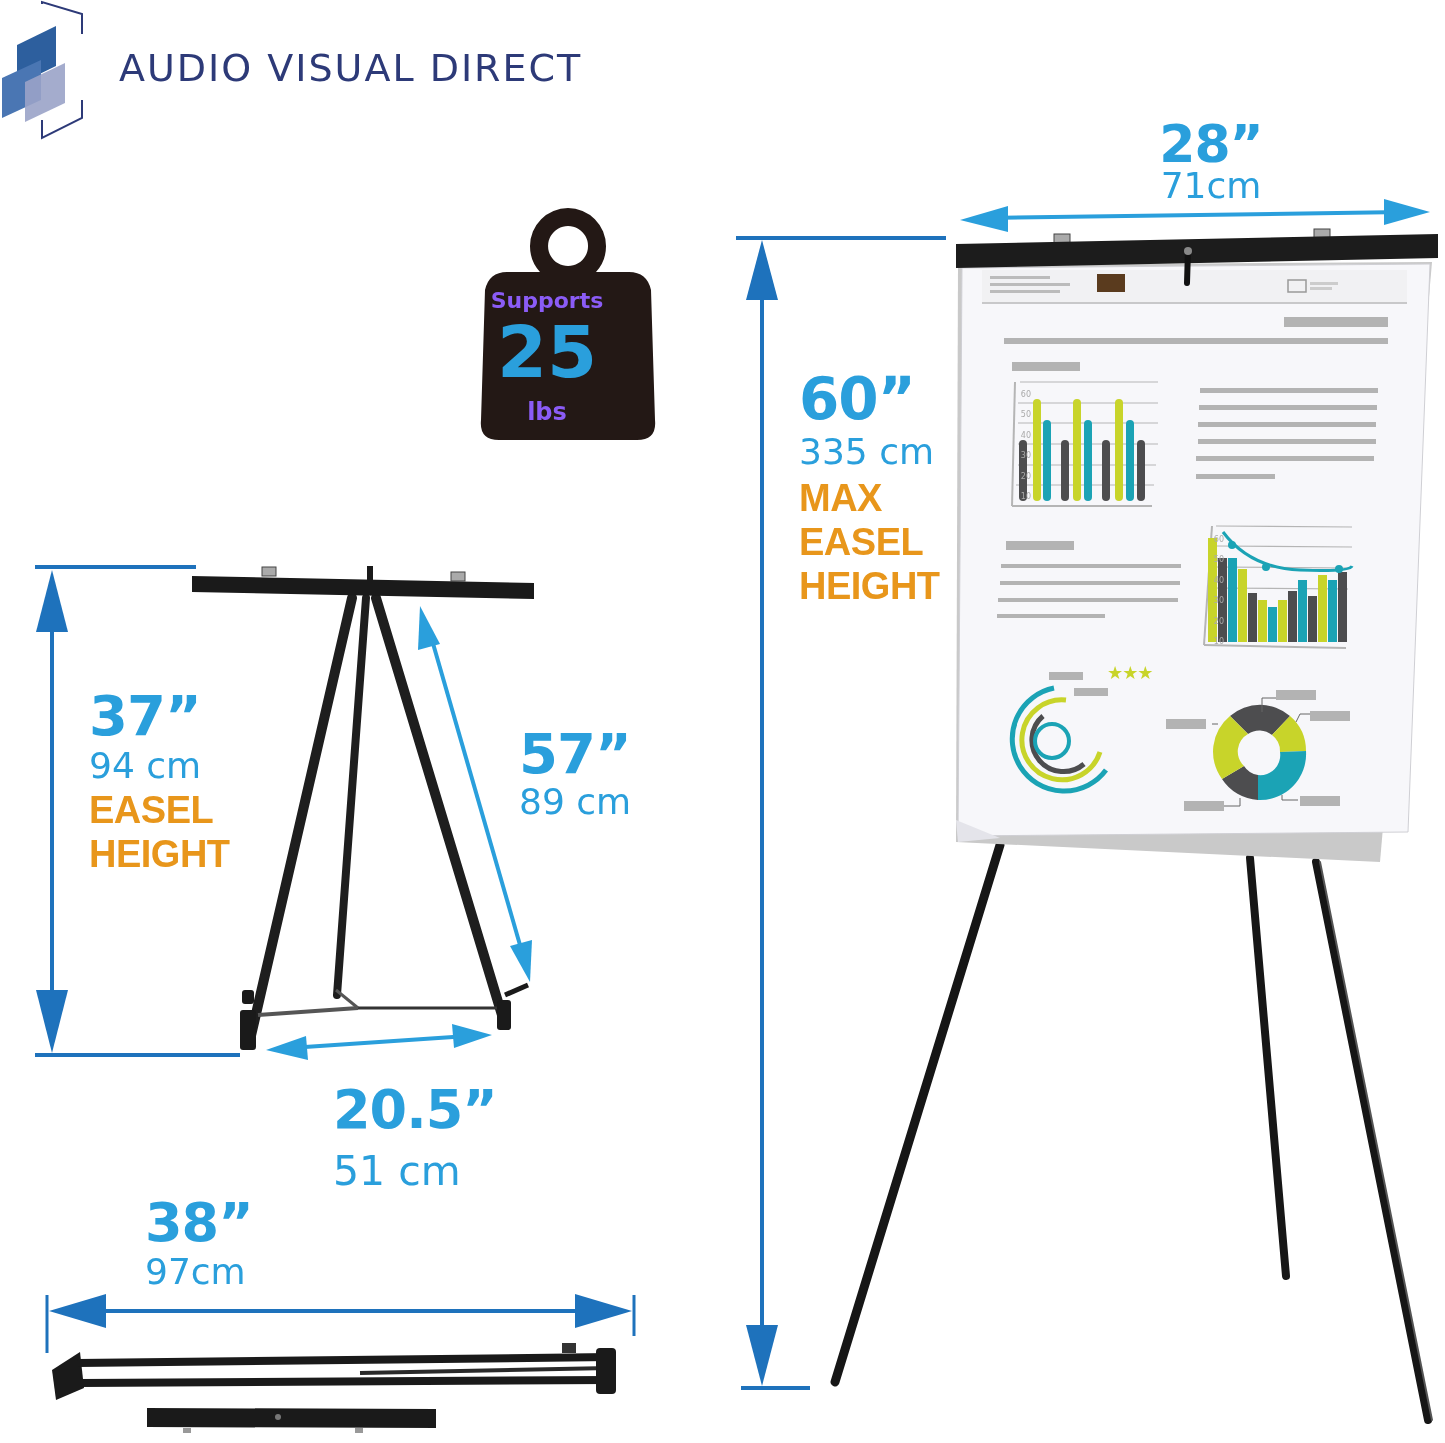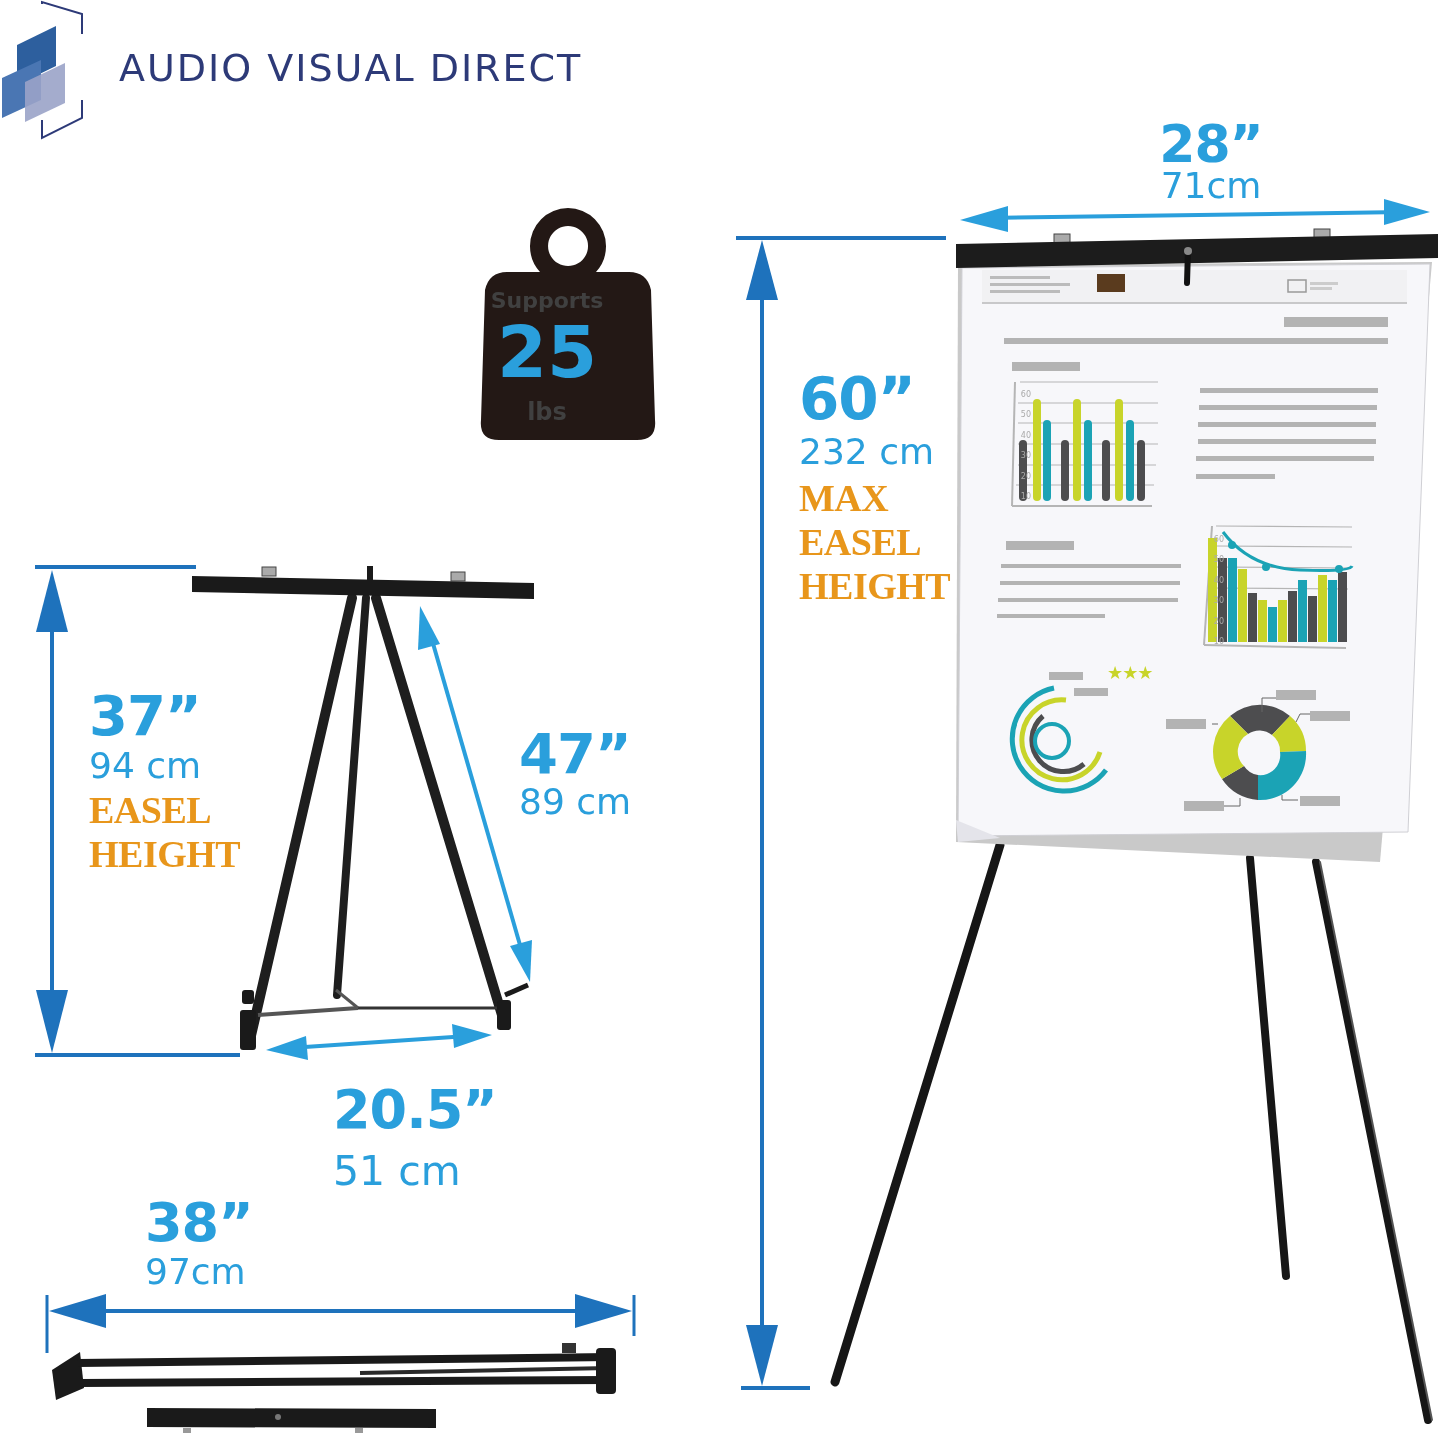--- a/index.html
+++ b/index.html
@@ -2,23 +2,23 @@
 <html><head>
 <meta charset="utf-8">
 <style>
   html, body { margin: 0; padding: 0; background: #ffffff; }
   body { width: 1445px; height: 1443px; position: relative; overflow: hidden; font-family: "DejaVu Sans", sans-serif; }
   .abs { position: absolute; padding-left: 21px; }
   svg.layer { position: absolute; left: 0; top: 0; }
   .brand-text { font-family: "DejaVu Sans", sans-serif; font-size: 38px; letter-spacing: 2px; color: #2d3a78; font-weight: normal; }
   .dim-in { font-family: "DejaVu Sans", sans-serif; font-weight: bold; color: #2a9fdc; line-height: 1; letter-spacing: -1px; }
   .dim-cm { font-family: "DejaVu Sans", sans-serif; color: #2a9fdc; line-height: 1; }
-  .label-orange { font-family: Liberation Serif, serif; font-weight: bold; color: #e8961b; line-height: 1.16; letter-spacing: -0.5px; }
+  .label-orange { font-family: Liberation Sans, sans-serif; font-weight: bold; color: #e8961b; line-height: 1.16; letter-spacing: -0.5px; }
   .weight-badge { width: 178px; height: 236px; }
-  .weight-text { position: absolute; width: 178px; text-align: center; left: 0; color: #404040; font-weight: bold; }
+  .weight-text { position: absolute; width: 178px; text-align: center; left: 0; color: #8b5cf6; font-weight: bold; }
 </style>
 </head>
 <body>
 
 <div class="abs" style="left:0;top:0;width:700px;height:145px;">
   <svg width="100" height="145" viewBox="0 0 100 145" style="position:absolute;left:0;top:0;">
     <polyline points="42,4 42,2 82,14 82,34" fill="none" stroke="#2d3a78" stroke-width="2"></polyline>
     <polyline points="82,100 82,118 42,138 42,120" fill="none" stroke="#2d3a78" stroke-width="2"></polyline>
     <polygon points="17,45 56,26 56,66 17,85" fill="#2d5f9e"></polygon>
     <polygon points="2,78 41,60 41,100 2,118" fill="#4a76b3"></polygon>
@@ -268,39 +268,39 @@
 </div>
 <div class="abs" style="left:1086px;top:662px;font-size:18px;color:#c8d42a;letter-spacing:-1px;">★★★</div>
 
 <div class="abs" style="left:1120px;top:118px;width:140px;text-align:center;">
   <div class="dim-in" style="font-size:52px;">28”</div>
   <div class="dim-cm" style="font-size:36px;margin-top:-2px;">71cm</div>
 </div>
 
 <div class="abs" style="left:778px;top:370px;">
   <div class="dim-in" style="font-size:58px;">60”</div>
-  <div class="dim-cm" style="font-size:36px;margin-top:6px;">232 cm</div>
+  <div class="dim-cm" style="font-size:36px;margin-top:6px;">335 cm</div>
   <div class="label-orange" style="font-size:38px;margin-top:6px;">
     <div>MAX</div>
     <div>EASEL</div>
     <div>HEIGHT</div>
   </div>
 </div>
 
 <div class="abs" style="left:68px;top:688px;">
   <div class="dim-in" style="font-size:56px;">37”</div>
   <div class="dim-cm" style="font-size:36px;margin-top:4px;">94 cm</div>
   <div class="label-orange" style="font-size:38px;margin-top:4px;">
     <div>EASEL</div>
     <div>HEIGHT</div>
   </div>
 </div>
 
 <div class="abs" style="left:498px;top:726px;">
-  <div class="dim-in" style="font-size:56px;">47”</div>
+  <div class="dim-in" style="font-size:56px;">57”</div>
   <div class="dim-cm" style="font-size:36px;margin-top:2px;">89 cm</div>
 </div>
 
 <div class="abs" style="left:312px;top:1068px;">
   <div class="dim-in" style="font-size:54px;margin-top:15px;">20.5”</div>
   <div class="dim-cm" style="font-size:41px;margin-top:14px;">51 cm</div>
 </div>
 
 <div class="abs" style="left:124px;top:1196px;">
   <div class="dim-in" style="font-size:54px;">38”</div>

